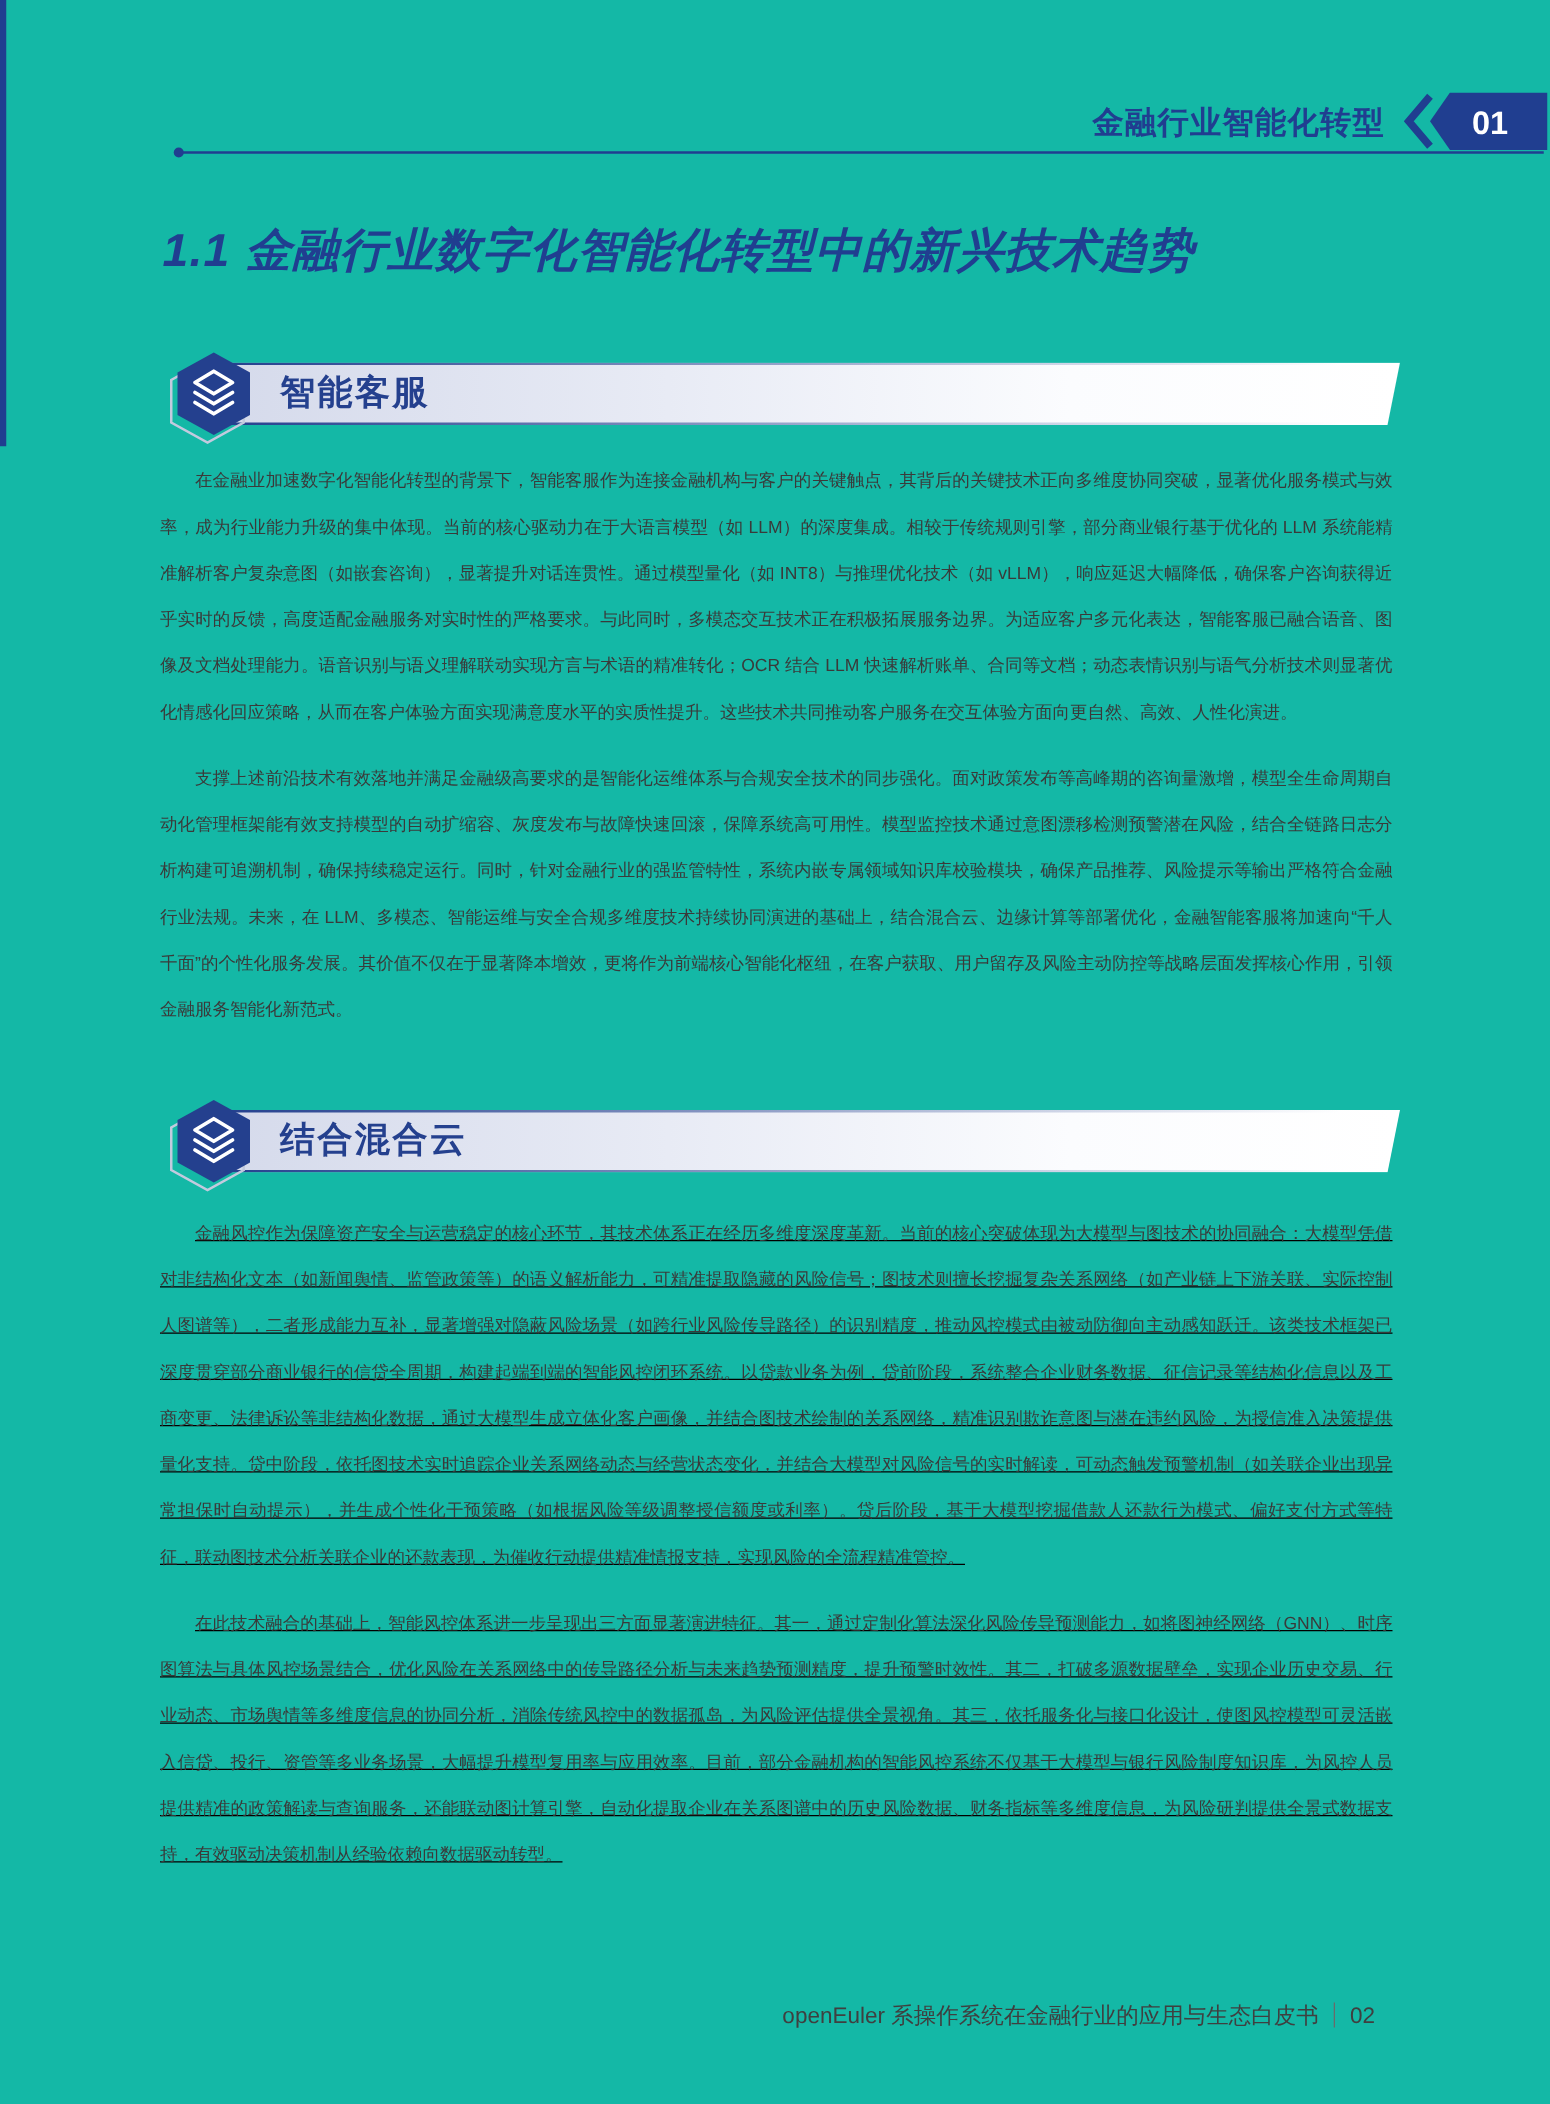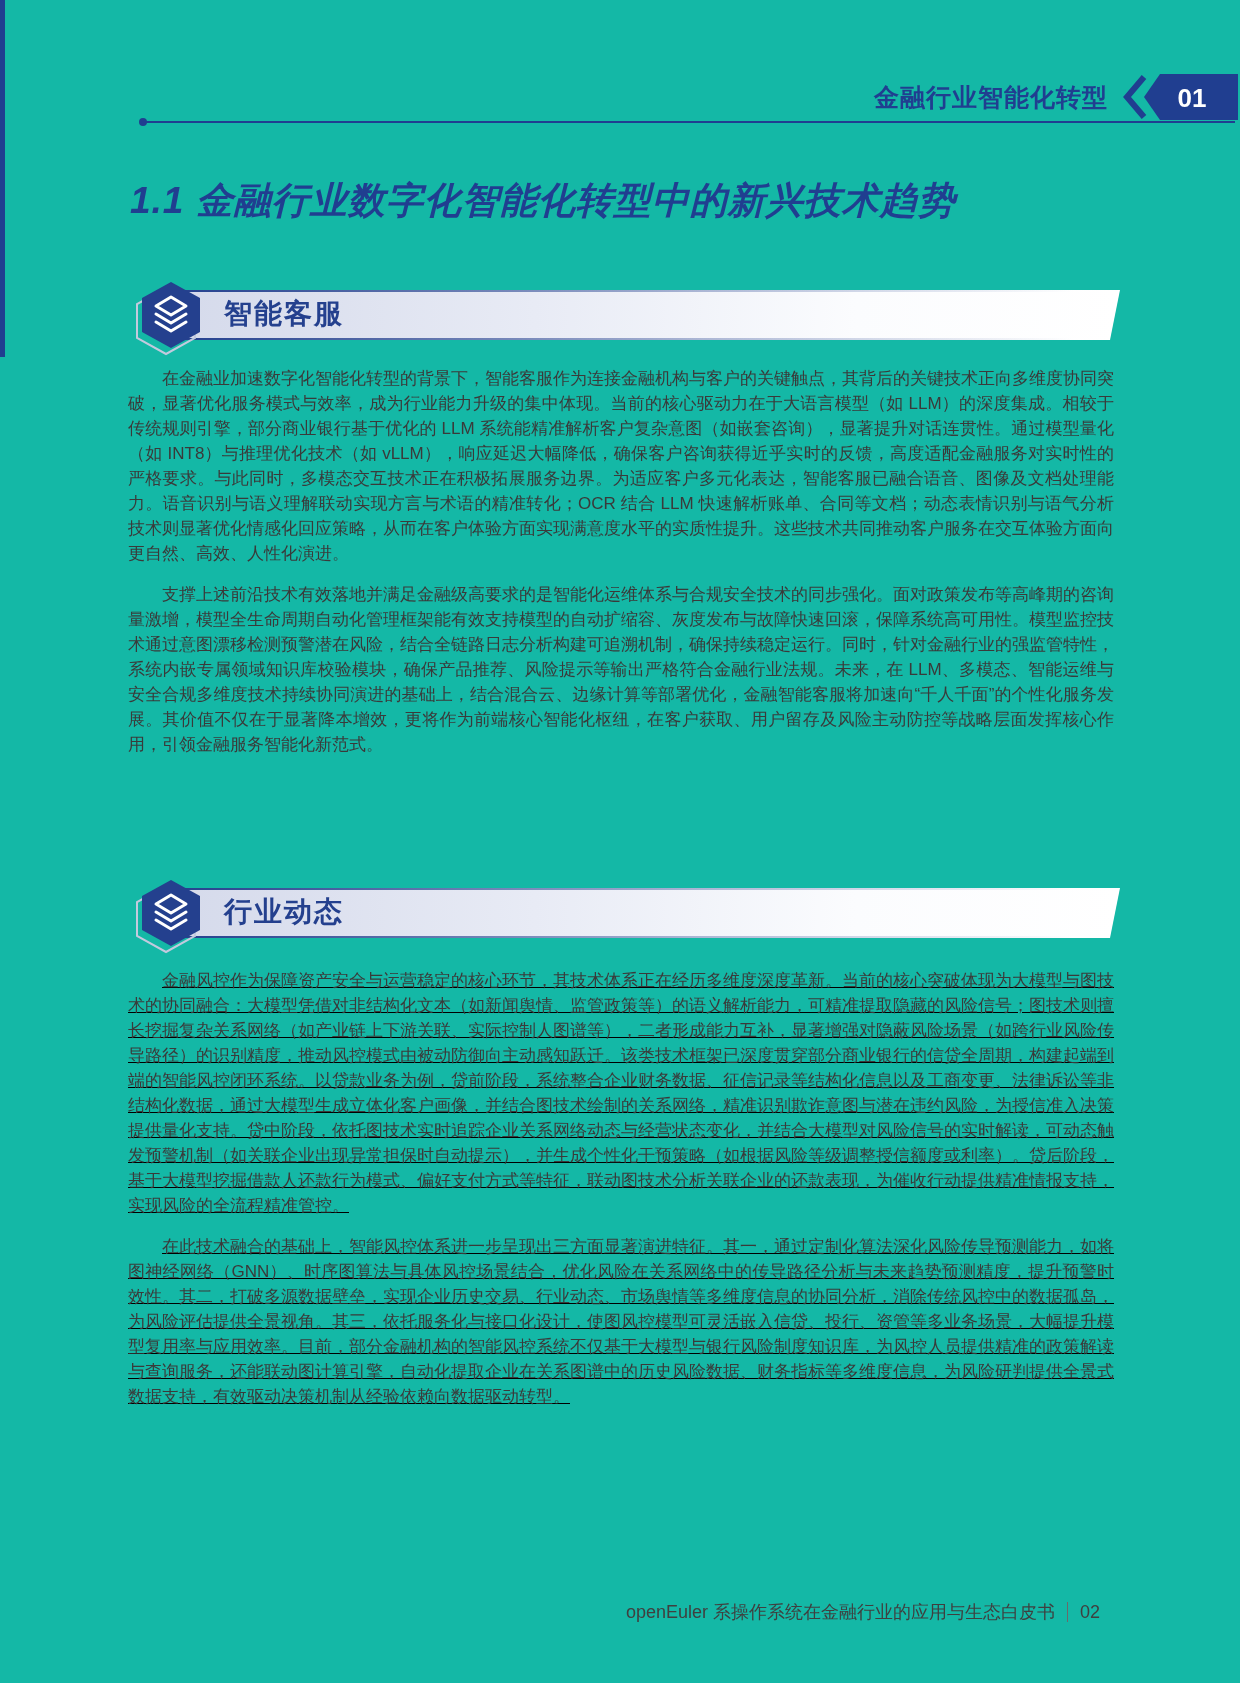--- a/index.html
+++ b/index.html
@@ -66,21 +66,21 @@
     position:absolute; left:94px; top:17px;
     font-size:28px; font-weight:bold; color:#24408e;
     letter-spacing:2px;
   }
   .sh-icon { position:absolute; left:6px; top:2px; }
 
   
   .body-block { position:absolute; left:128px; width:986px; }
   .paragraph {
     margin:0 0 16px 0;
-    font-size:17px; line-height:25px;
+    font-size:14px; line-height:37px;
     color:#3a3a3a;
     text-align:justify;
     text-indent:2em;
   }
   .paragraph:last-child { margin-bottom:0; }
 
   
   .footer {
     position:absolute; top:1600px; right:140px;
     display:flex; align-items:center; gap:12px;
@@ -126,21 +126,21 @@
 
   <div class="section-header" style="top:876px;">
     <div class="sh-bar"></div>
     <svg class="sh-icon" width="70" height="78" viewBox="0 0 70 78">
       <polygon points="30,8 59,24 59,58 30,74 1,58 1,24" fill="none" stroke="#c2cade" stroke-width="2"></polygon>
       <polygon points="35,2 64,18 64,52 35,68 6,52 6,18" fill="#24408e"></polygon>
       <path d="M35 17 L50 26 L35 35 L20 26 Z" fill="none" stroke="#ffffff" stroke-width="3" stroke-linejoin="round"></path>
       <path d="M20 34 L35 43 L50 34" fill="none" stroke="#ffffff" stroke-width="3" stroke-linejoin="round" stroke-linecap="round"></path>
       <path d="M20 42 L35 51 L50 42" fill="none" stroke="#ffffff" stroke-width="3" stroke-linejoin="round" stroke-linecap="round"></path>
     </svg>
-    <span class="sh-label">行业动态</span>
+    <span class="sh-label">结合混合云</span>
   </div>
 
   <div class="body-block" style="top:968px;text-decoration:underline;">
     <p class="paragraph">金融风控作为保障资产安全与运营稳定的核心环节，其技术体系正在经历多维度深度革新。当前的核心突破体现为大模型与图技术的协同融合：大模型凭借对非结构化文本（如新闻舆情、监管政策等）的语义解析能力，可精准提取隐藏的风险信号；图技术则擅长挖掘复杂关系网络（如产业链上下游关联、实际控制人图谱等），二者形成能力互补，显著增强对隐蔽风险场景（如跨行业风险传导路径）的识别精度，推动风控模式由被动防御向主动感知跃迁。该类技术框架已深度贯穿部分商业银行的信贷全周期，构建起端到端的智能风控闭环系统。以贷款业务为例，贷前阶段，系统整合企业财务数据、征信记录等结构化信息以及工商变更、法律诉讼等非结构化数据，通过大模型生成立体化客户画像，并结合图技术绘制的关系网络，精准识别欺诈意图与潜在违约风险，为授信准入决策提供量化支持。贷中阶段，依托图技术实时追踪企业关系网络动态与经营状态变化，并结合大模型对风险信号的实时解读，可动态触发预警机制（如关联企业出现异常担保时自动提示），并生成个性化干预策略（如根据风险等级调整授信额度或利率）。贷后阶段，基于大模型挖掘借款人还款行为模式、偏好支付方式等特征，联动图技术分析关联企业的还款表现，为催收行动提供精准情报支持，实现风险的全流程精准管控。</p>
     <p class="paragraph">在此技术融合的基础上，智能风控体系进一步呈现出三方面显著演进特征。其一，通过定制化算法深化风险传导预测能力，如将图神经网络（GNN）、时序图算法与具体风控场景结合，优化风险在关系网络中的传导路径分析与未来趋势预测精度，提升预警时效性。其二，打破多源数据壁垒，实现企业历史交易、行业动态、市场舆情等多维度信息的协同分析，消除传统风控中的数据孤岛，为风险评估提供全景视角。其三，依托服务化与接口化设计，使图风控模型可灵活嵌入信贷、投行、资管等多业务场景，大幅提升模型复用率与应用效率。目前，部分金融机构的智能风控系统不仅基于大模型与银行风险制度知识库，为风控人员提供精准的政策解读与查询服务，还能联动图计算引擎，自动化提取企业在关系图谱中的历史风险数据、财务指标等多维度信息，为风险研判提供全景式数据支持，有效驱动决策机制从经验依赖向数据驱动转型。</p>
   </div>
 
   <div class="footer">
     <span>openEuler 系操作系统在金融行业的应用与生态白皮书</span>
     <div class="footer-sep"></div>

